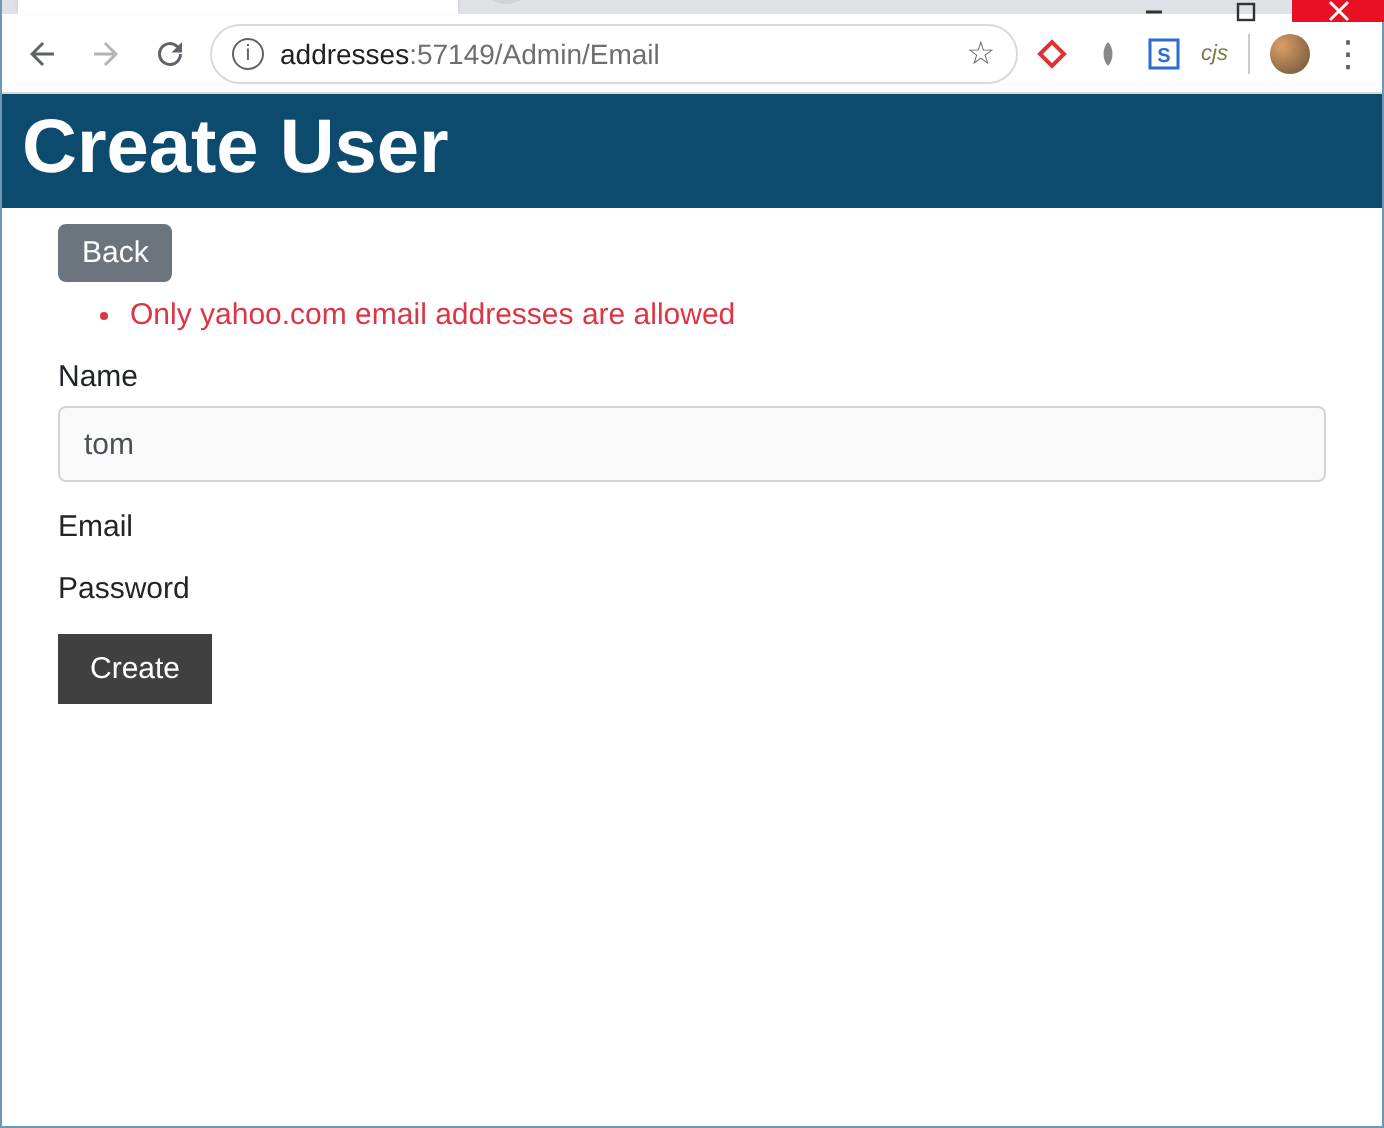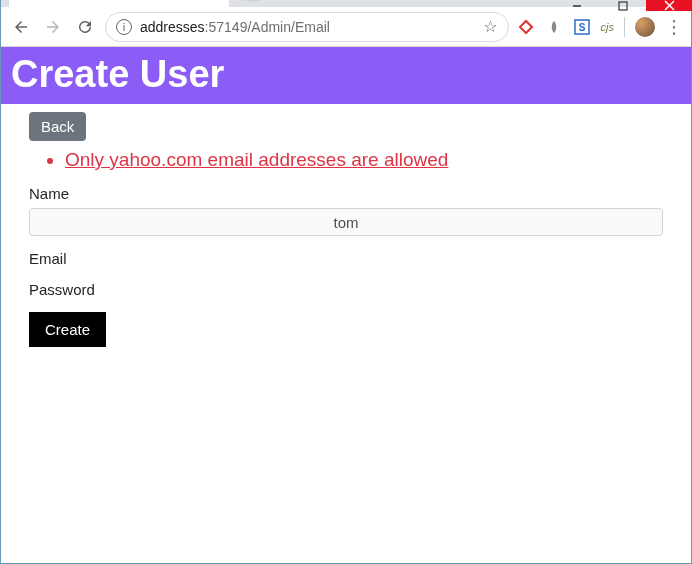--- a/index.html
+++ b/index.html
@@ -113,63 +113,61 @@
   }
   .menu-icon { color:#5f6368; font-size:18px; }
 
   .viewport {
     flex: 1;
     background: #fff;
     overflow: hidden;
     position: relative;
   }
   .page-header {
-    background: #8b5cf6;
+    background: #0c4a6e;
     color: #fff;
     padding: 6px 10px 8px;
     font-size: 38px;
     font-weight: 600;
   }
   .content { padding: 8px 28px; }
   .back-btn {
     background: #6c757d;
     color: #fff;
     border: none;
     padding: 6px 12px;
     border-radius: 4px;
     font-size: 15px;
   }
   .error-list {
     margin: 8px 0 14px 36px;
     color: #dc3545;
-    font-size: 19px;
-    text-decoration: underline;
+    font-size: 15px;
   }
   .error-list li { list-style: disc; }
   .form-group { margin-bottom: 14px; }
   .form-label {
     display: block;
     font-size: 15px;
     color: #212529;
     margin-bottom: 6px;
   }
   .form-control {
     width: 100%;
-    height: 28px;
+    height: 38px;
     border: 1px solid #ced4da;
     border-radius: 4px;
     background: #fafafa;
     padding: 6px 12px;
     font-size: 15px;
     color: #495057;
     font-family: inherit;
-    text-align: center;
   }
   .create-btn {
-    background: #000000;
+    background: #404040;
     color: #fff;
     border: none;
     padding: 9px 16px;
     border-radius: 0;
     font-size: 15px;
   }
   .titlebar-real {
     position: absolute;
     top: 0; right: 0;
     display: flex;

